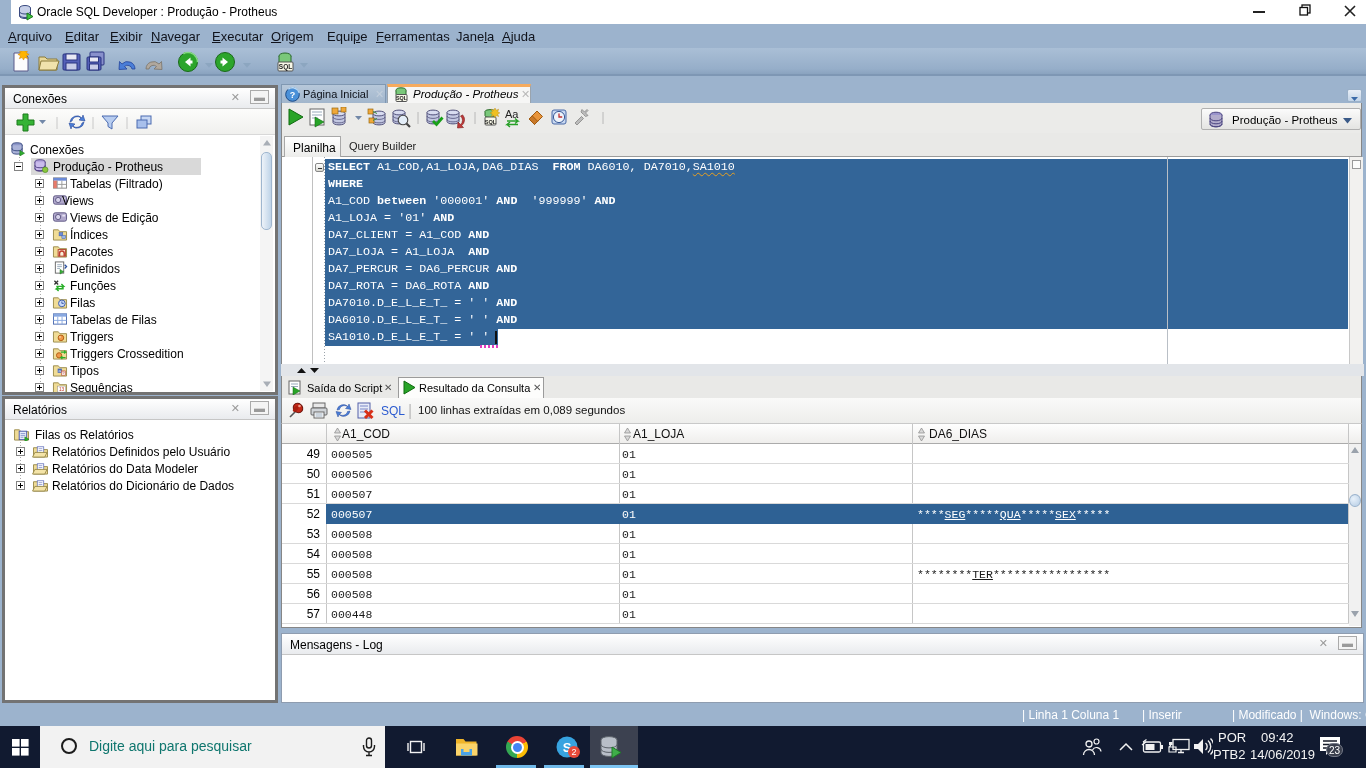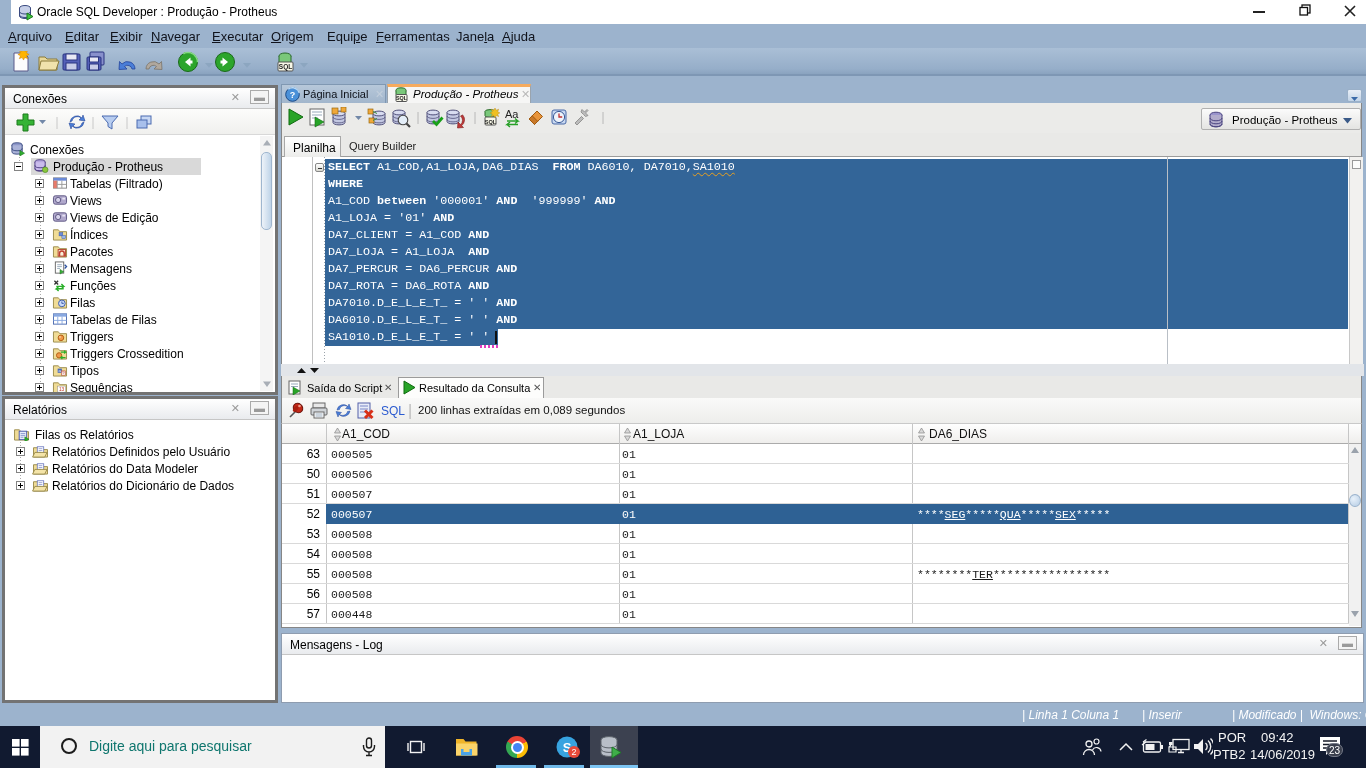--- a/index.html
+++ b/index.html
@@ -37,21 +37,21 @@
 #rtoolbar { left:281px; top:103px; width:1081px; height:30px; background:#ebebe9; border-left:1px solid #868686; border-right:1px solid #868686; }
 #wstabs { left:281px; top:133px; width:1081px; height:24px; background:#e9e9e7; border-left:1px solid #868686; border-right:1px solid #868686; border-bottom:1px solid #9b9b9b;}
 #editor { left:281px; top:157px; width:1081px; height:207px; background:#fff; border-left:1px solid #868686; border-right:1px solid #868686;padding-left:17px; }
 #vsplit { left:281px; top:364px; width:1083px; height:12px; }
 #restabs { left:281px; top:376px; width:1081px; height:22px; background:#e9e9e7; border-left:1px solid #868686; border-right:1px solid #868686;}
 #restoolbar { left:281px; top:398px; width:1081px; height:26px; background:linear-gradient(#fafaf9,#ededeb); border-left:1px solid #868686; border-right:1px solid #868686; border-bottom:1px solid #c9c9c9;}
 #grid { left:281px; top:424px; width:1081px; height:204px; background:#fff; border:1px solid #868686; border-top:none; }
 #mlog { left:281px; top:633px; width:1083px; height:70px; background:#fff; border:1px solid #8e9caf; }
 
 #statusbar { left:0; top:703px; width:1366px; height:23px; background:#9cb3cd; color:#fff; font-size:12px; }
-#statusbar span { white-space:nowrap;font-style:italic; }
+#statusbar span { white-space:nowrap; }
 
 #taskbar { left:0; top:726px; width:1366px; height:42px; background:#111a30; }
 .mono { font-family:"Liberation Mono",monospace; }
 .grow { position:absolute; left:0; width:1066px; height:20px; }
 .grow .bline { position:absolute; left:0; right:-13px; bottom:0; height:1px; background:#d9d9d9; }
 .rn { position:absolute; left:0; top:3px; width:38px; text-align:right; font-size:12px; color:#000; }
 .c1 { position:absolute; left:49px; top:4px; font-size:11.5px; color:#1a1a1a; }
 .c2 { position:absolute; left:340px; top:4px; font-size:11.5px; color:#1a1a1a; }
 .c3 { position:absolute; left:635px; top:4px; font-size:11.5px; color:#1a1a1a; }
 .selrow .hl { position:absolute; left:44px; top:0; width:1022px; height:20px; background:#2e6194; }
@@ -207,21 +207,21 @@
           </svg>
           <span class="lbl" style="left:65px">Tabelas (Filtrado)</span>
         </div>
     <div class="trow" style="left:0;top:57px">
           <span class="plus" style="left:30px"></span>
           <svg class="ticon" style="left:47px" viewBox="0 0 16 15">
             <rect x="1" y="3" width="14" height="9" rx="2" fill="#b0a8cc" stroke="#5a5480"></rect>
             <circle cx="6" cy="7.5" r="2.8" fill="#d8d4ec" stroke="#5a5480"></circle>
             <rect x="10.5" y="5" width="3" height="2" fill="#e8e4f4"></rect>
           </svg>
-          <span class="lbl" style="left:65px">Views</span>
+          <span class="lbl" style="left:57px">Views</span>
         </div>
     <div class="trow" style="left:0;top:74px">
           <span class="plus" style="left:30px"></span>
           <svg class="ticon" style="left:47px" viewBox="0 0 16 15">
             <rect x="1" y="3" width="14" height="9" rx="2" fill="#b0a8cc" stroke="#5a5480"></rect>
             <circle cx="6" cy="7.5" r="2.8" fill="#d8d4ec" stroke="#5a5480"></circle>
             <rect x="10.5" y="5" width="3" height="2" fill="#e8e4f4"></rect>
           </svg>
           <span class="lbl" style="left:65px">Views de Edição</span>
         </div>
@@ -244,21 +244,21 @@
           <span class="lbl" style="left:65px">Pacotes</span>
         </div>
     <div class="trow" style="left:0;top:125px">
           <span class="plus" style="left:30px"></span>
           <svg class="ticon" style="left:47px" viewBox="0 0 16 15">
             <rect x="3" y="1" width="9" height="12" fill="#fff" stroke="#666"></rect>
             <path d="M5 4 h5 M5 6 h5 M5 8 h3" stroke="#9ab" fill="none"></path>
             <path d="M8 9 l4 2.5 -4 2.5 z" fill="#3ab03a" stroke="#1a701a" stroke-width=".5"></path>
             <path d="M13 4 l2 2 -2 2" fill="none" stroke="#2a50a0" stroke-width="1.4"></path>
           </svg>
-          <span class="lbl" style="left:65px">Mensagens</span>
+          <span class="lbl" style="left:65px">Definidos</span>
         </div>
     <div class="trow" style="left:0;top:142px">
           <span class="plus" style="left:30px"></span>
           <svg class="ticon" style="left:47px" viewBox="0 0 16 15">
             <path d="M2 3 l4 4 m0 -4 l-4 4" stroke="#333" stroke-width="1.4" fill="none"></path>
             <path d="M4 9 h8 l-2.5 -2.5 m2.5 2.5 l-2.5 2.5" stroke="#2ab02a" stroke-width="1.5" fill="none"></path>
             <path d="M12 12.5 h-8 l2.5 -2.5 m-2.5 2.5 l2.5 2.5" stroke="#2ab02a" stroke-width="1.5" fill="none" transform="translate(0,-1)"></path>
           </svg>
           <span class="lbl" style="left:65px">Funções</span>
         </div>
@@ -549,21 +549,21 @@
           <path d="M15 10 a6.5 6.5 0 0 1 -11 3.5 l-1 2.5 -2 -5.5 5.5 1 -2 1.8 a5 5 0 0 0 8 -2.8 z" fill="#4a7ed8" stroke="#2a4a9a" stroke-width=".5"></path>
         </g>
     <g transform="translate(70,0)">
           <rect x="1" y="2" width="12" height="15" fill="#e8ecf8" stroke="#5560a8"></rect>
           <path d="M3 5 h8 M3 8 h8 M3 11 h5" stroke="#7a88c8" fill="none"></path>
           <path d="M8 9.5 l7.5 7.5 m0 -7.5 l-7.5 7.5" stroke="#d83018" stroke-width="3"></path>
         </g>
   </svg>
   <span class="abs" style="left:99px;top:6px;font-size:12px;color:#2a5ad0">SQL</span>
   <span class="abs" style="left:126px;top:4px;color:#bbb">|</span>
-  <span class="abs" style="left:136px;top:6px;font-size:11.5px;color:#111">200 linhas extraídas em 0,089 segundos</span>
+  <span class="abs" style="left:136px;top:6px;font-size:11.5px;color:#111">100 linhas extraídas em 0,089 segundos</span>
 </div>
 <div class="abs" id="grid" style="font-size:12px">
   <div class="abs" style="left:0;top:0;width:1079px;height:20px;background:linear-gradient(#fefefe,#efeeec);border-bottom:1px solid #ababab"></div>
   <svg class="abs" style="left:51px;top:4px" width="9" height="13">
         <path d="M4.5 0 l3 5 h-6 z M4.5 13 l3 -5 h-6 z" fill="#d8d8d8" stroke="#888" stroke-width=".7"></path>
       </svg>
   <span class="abs" style="left:60px;top:3px;color:#111">A1_COD</span>
   <svg class="abs" style="left:341px;top:4px" width="9" height="13">
         <path d="M4.5 0 l3 5 h-6 z M4.5 13 l3 -5 h-6 z" fill="#d8d8d8" stroke="#888" stroke-width=".7"></path>
       </svg>
@@ -574,21 +574,21 @@
   <span class="abs" style="left:647px;top:3px;color:#111">DA6_DIAS</span>
 
   <div class="abs" style="left:44px;top:0;width:1px;height:200px;background:#c6c6c6"></div>
   <div class="abs" style="left:337px;top:0;width:1px;height:200px;background:#c6c6c6"></div>
   <div class="abs" style="left:630px;top:0;width:1px;height:200px;background:#c6c6c6"></div>
   <div class="abs" style="left:1066px;top:0;width:1px;height:200px;background:#c6c6c6"></div>
 
   <div class="abs" id="rows" style="left:0;top:20px;width:1066px;height:180px">
     <div class="grow" style="top:0">
           <div class="bline"></div>
-          <span class="rn">63</span>
+          <span class="rn">49</span>
           <span class="c1 mono">000505</span>
           <span class="c2 mono">01</span>
         </div>
     <div class="grow" style="top:20px">
           <div class="bline"></div>
           <span class="rn">50</span>
           <span class="c1 mono">000506</span>
           <span class="c2 mono">01</span>
         </div>
     <div class="grow" style="top:40px">

